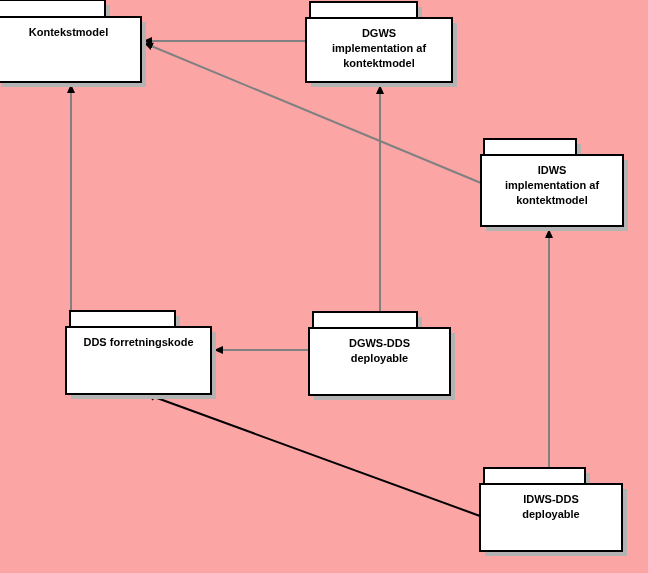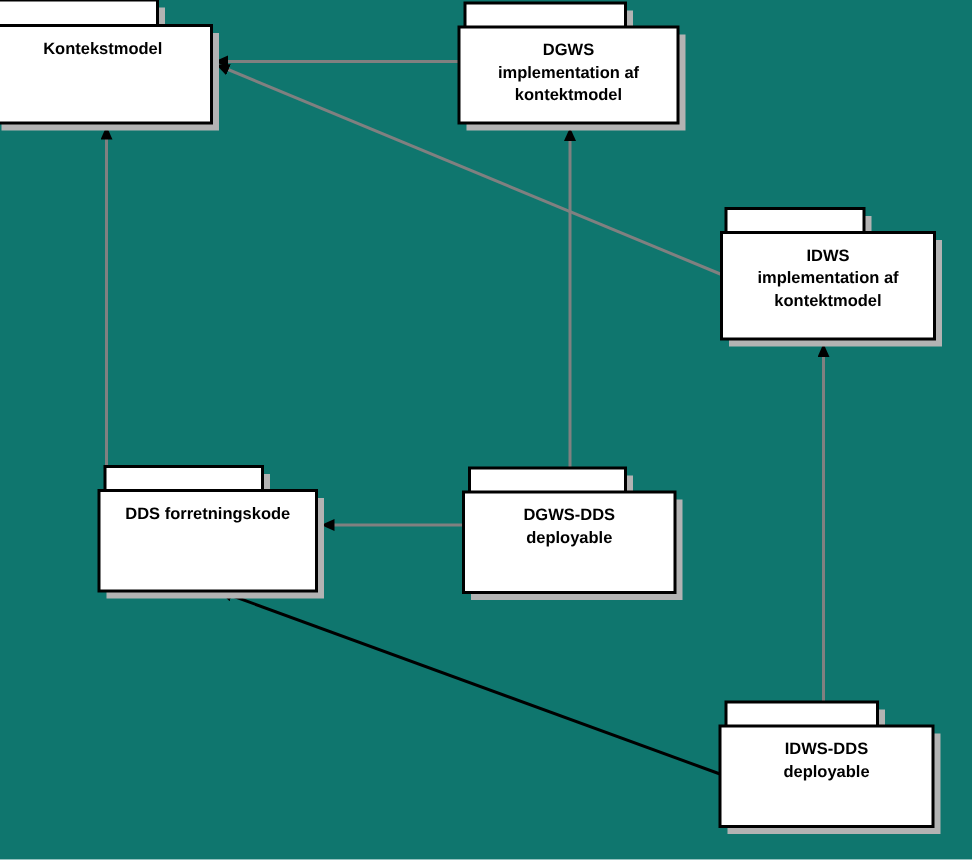--- a/index.html
+++ b/index.html
@@ -11,21 +11,21 @@
   body {
     width: 648px;
     height: 573px;
     overflow: hidden;
     font-family: "Liberation Sans", sans-serif;
   }
   #diagram-canvas {
     position: relative;
     width: 648px;
     height: 573px;
-    background: #0f766e;
+    background: #fca5a5;
   }
   svg.diagram-svg {
     position: absolute;
     top: 0;
     left: 0;
     width: 648px;
     height: 573px;
     display: block;
   }
   .pkg-label {

